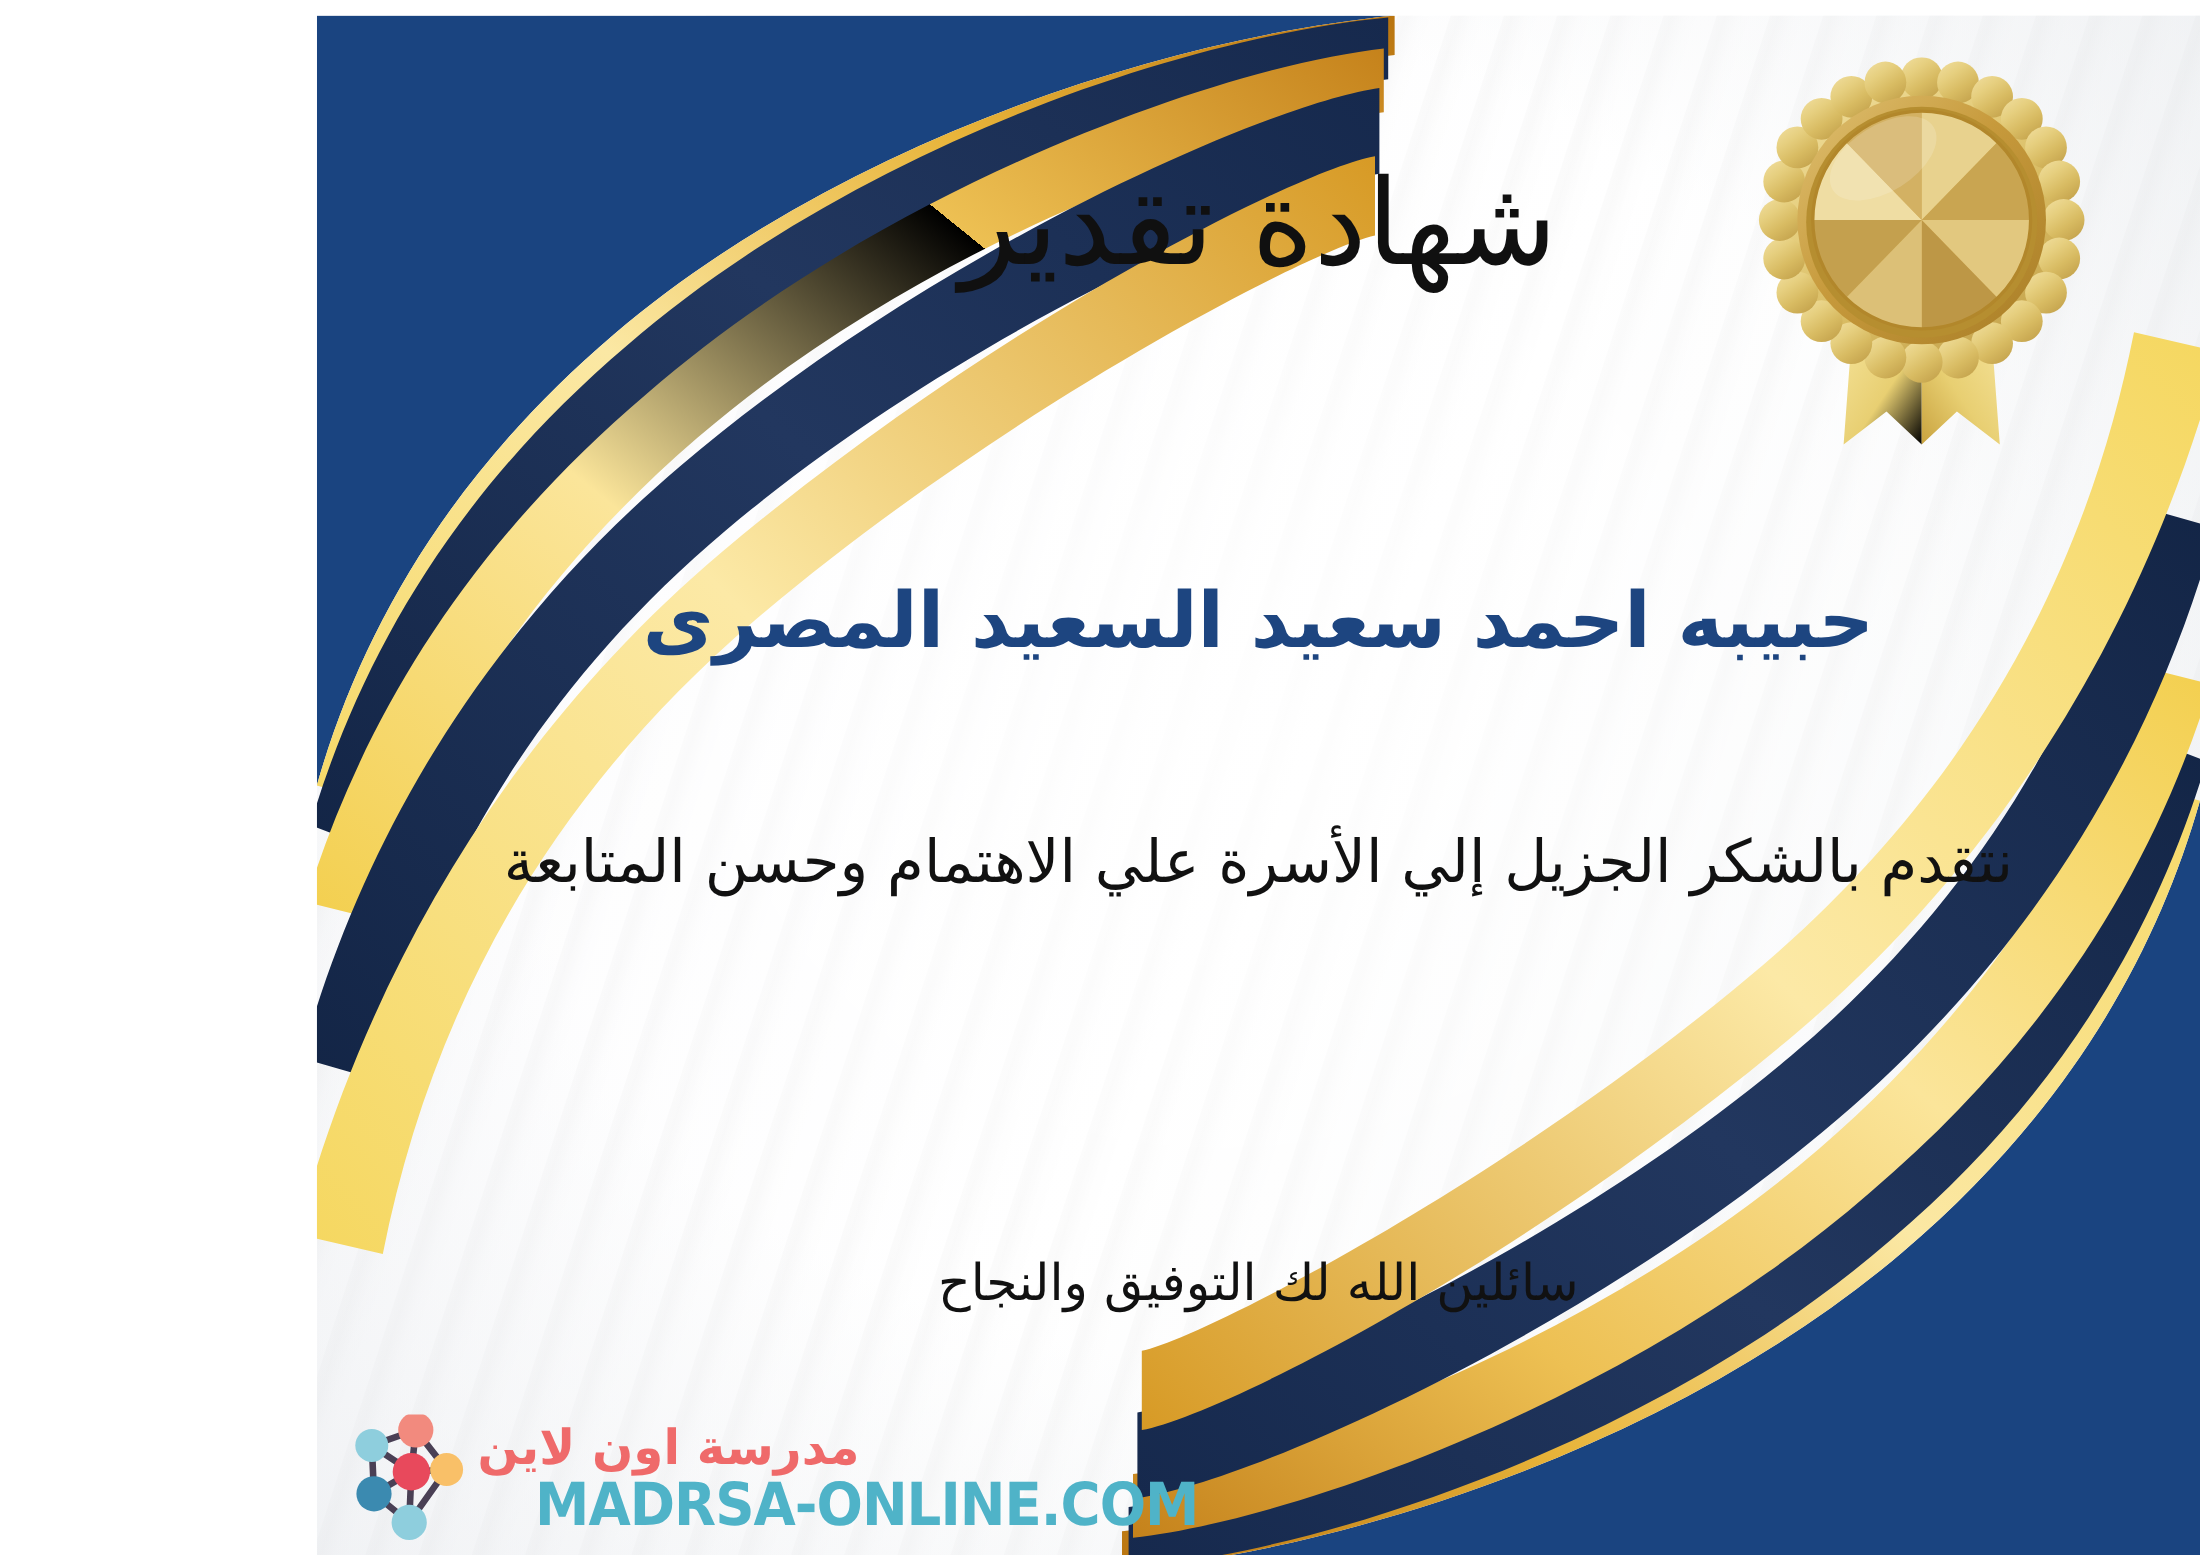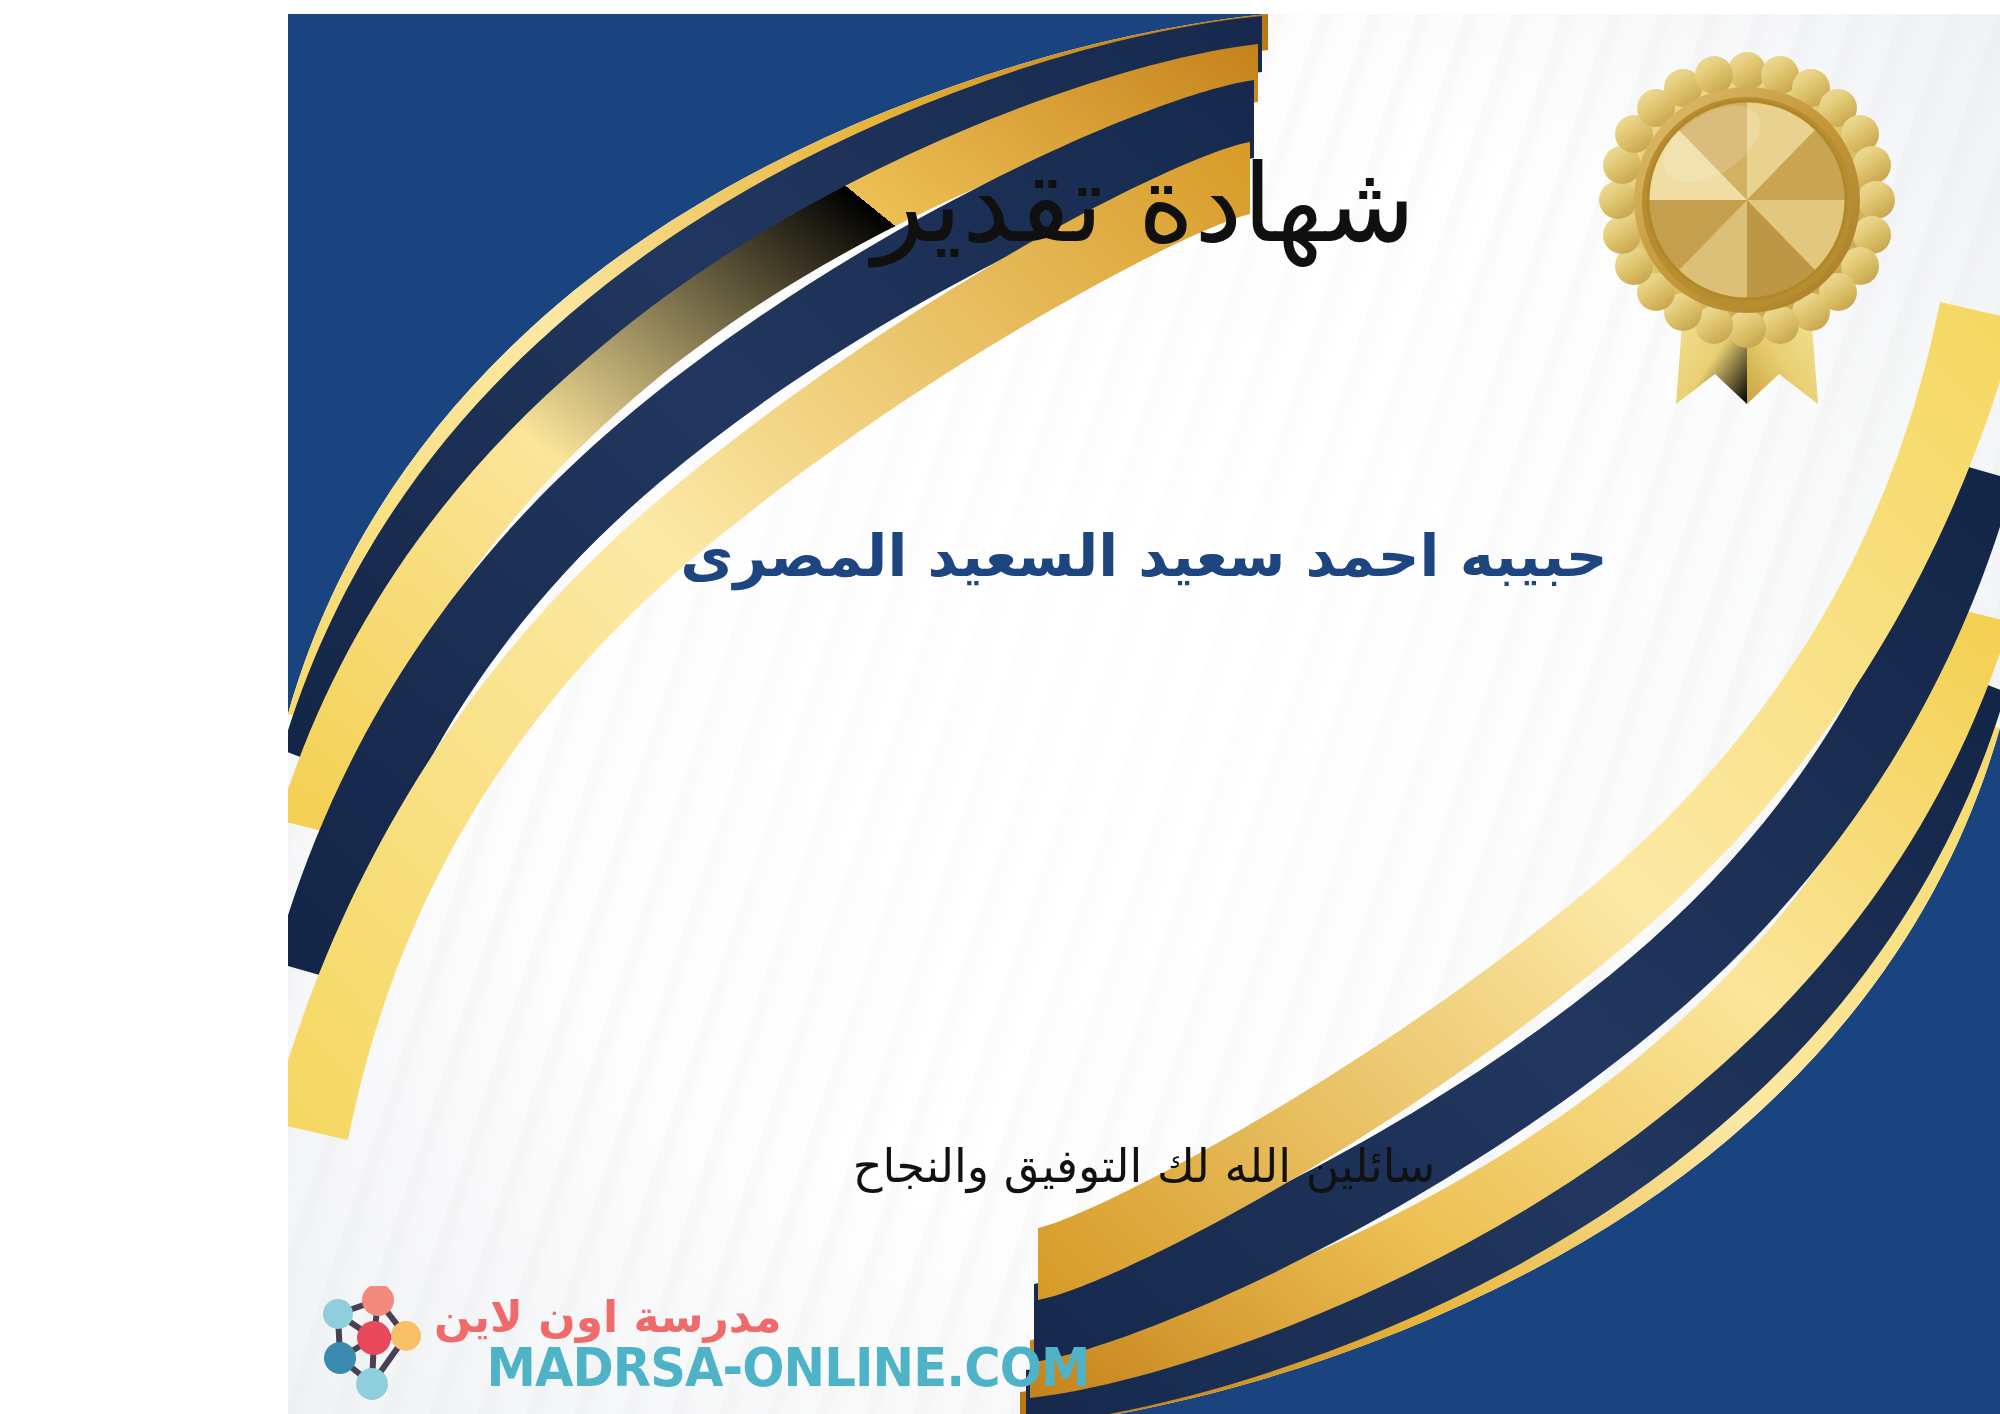--- a/index.html
+++ b/index.html
@@ -67,21 +67,21 @@
     font-weight:400;
     letter-spacing:-2px;
     color:#101010;
     line-height:1.14;
     font-family:"DejaVu Sans", sans-serif;
   }
   #recipient-name {
     position:absolute;
     top:508px; left:0; right:0;
     text-align:center;
-    font-size:58px;
+    font-size:70px;
     font-weight:bold;
     color:#1d4580;
     line-height:1.2;
   }
   #body-block {
     position:absolute;
     top:722px; left:60px; right:60px;
     text-align:center;
   }
   .body-line {
@@ -320,20 +320,21 @@
 
   <div class="content">
 
     <h1 id="certificate-title">شهادة تقدير</h1>
 
     <div id="recipient-name">حبيبه احمد سعيد السعيد المصرى</div>
 
     <div id="body-block">
 
 
+      <div class="body-line">نتقدم  بالشكر الجزيل إلي الأسرة علي الاهتمام وحسن المتابعة</div>
     </div>
 
     <div id="closing-line">سائلين الله لك التوفيق  والنجاح</div>
   </div>
 
   <div id="brand-logo">
     <svg id="brand-network-icon" viewBox="0 0 108 118" xmlns="http://www.w3.org/2000/svg">
       <g stroke="#4a4055" stroke-width="6" stroke-linecap="round" fill="none">
         <line x1="22" y1="28" x2="62" y2="14"></line>
         <line x1="22" y1="28" x2="58" y2="52"></line>

